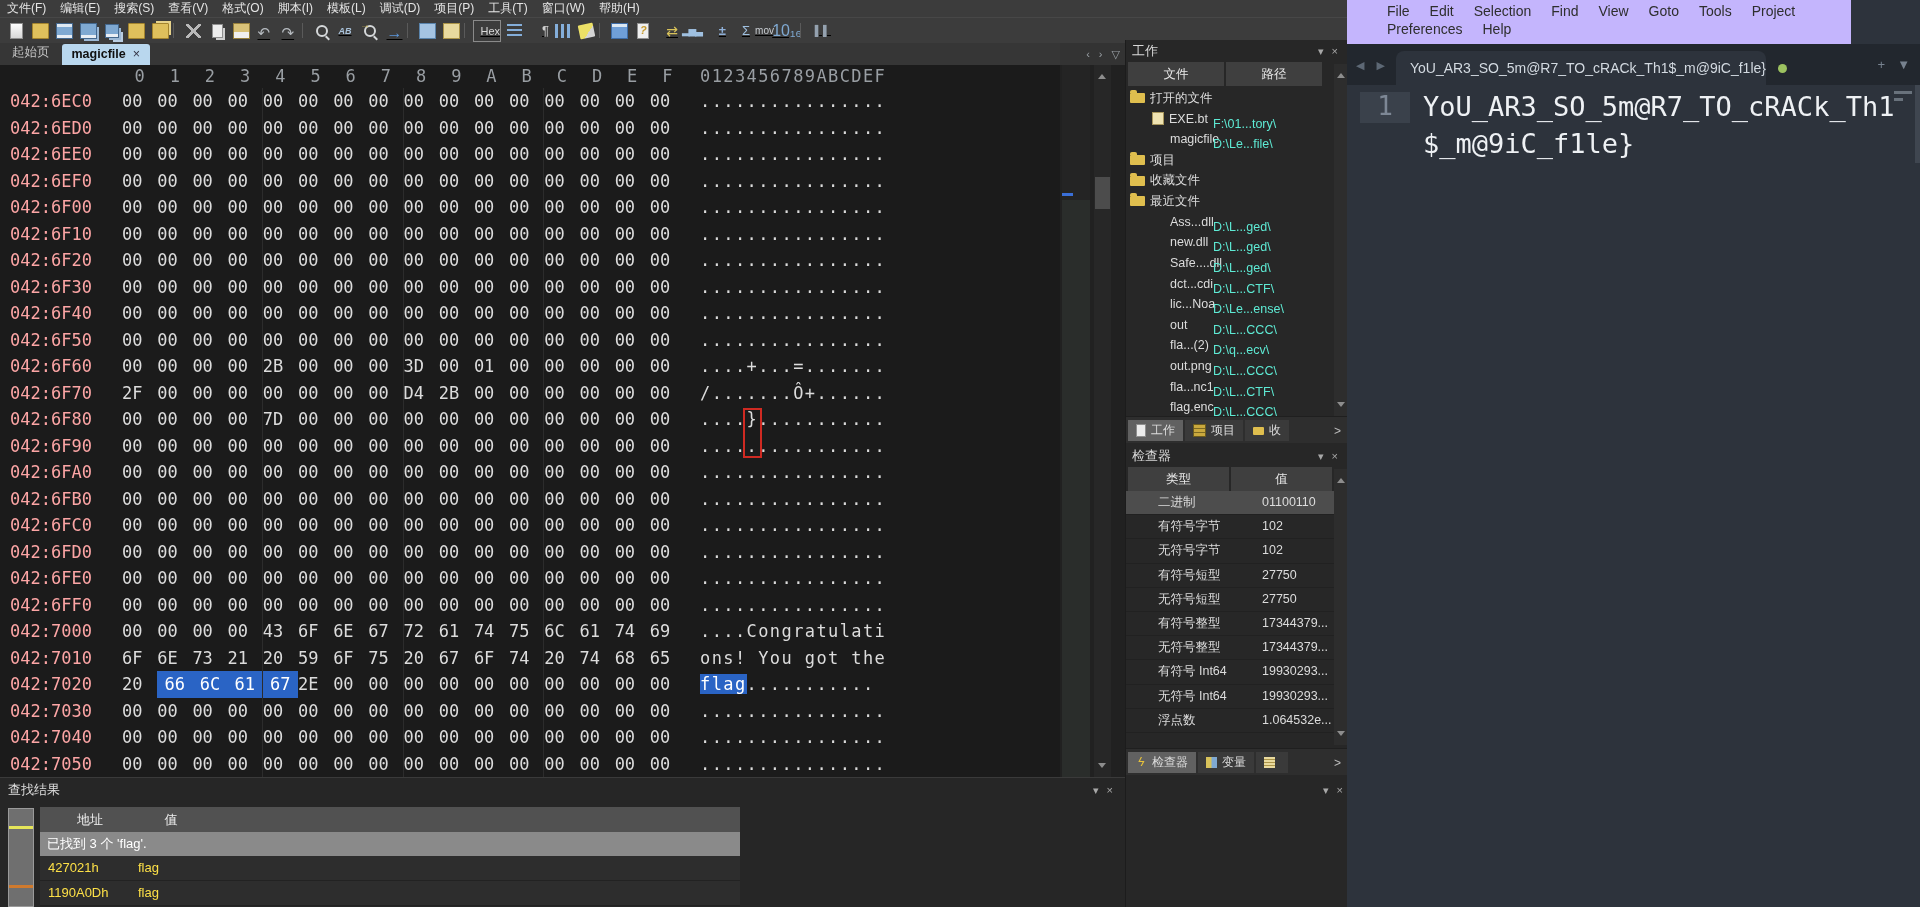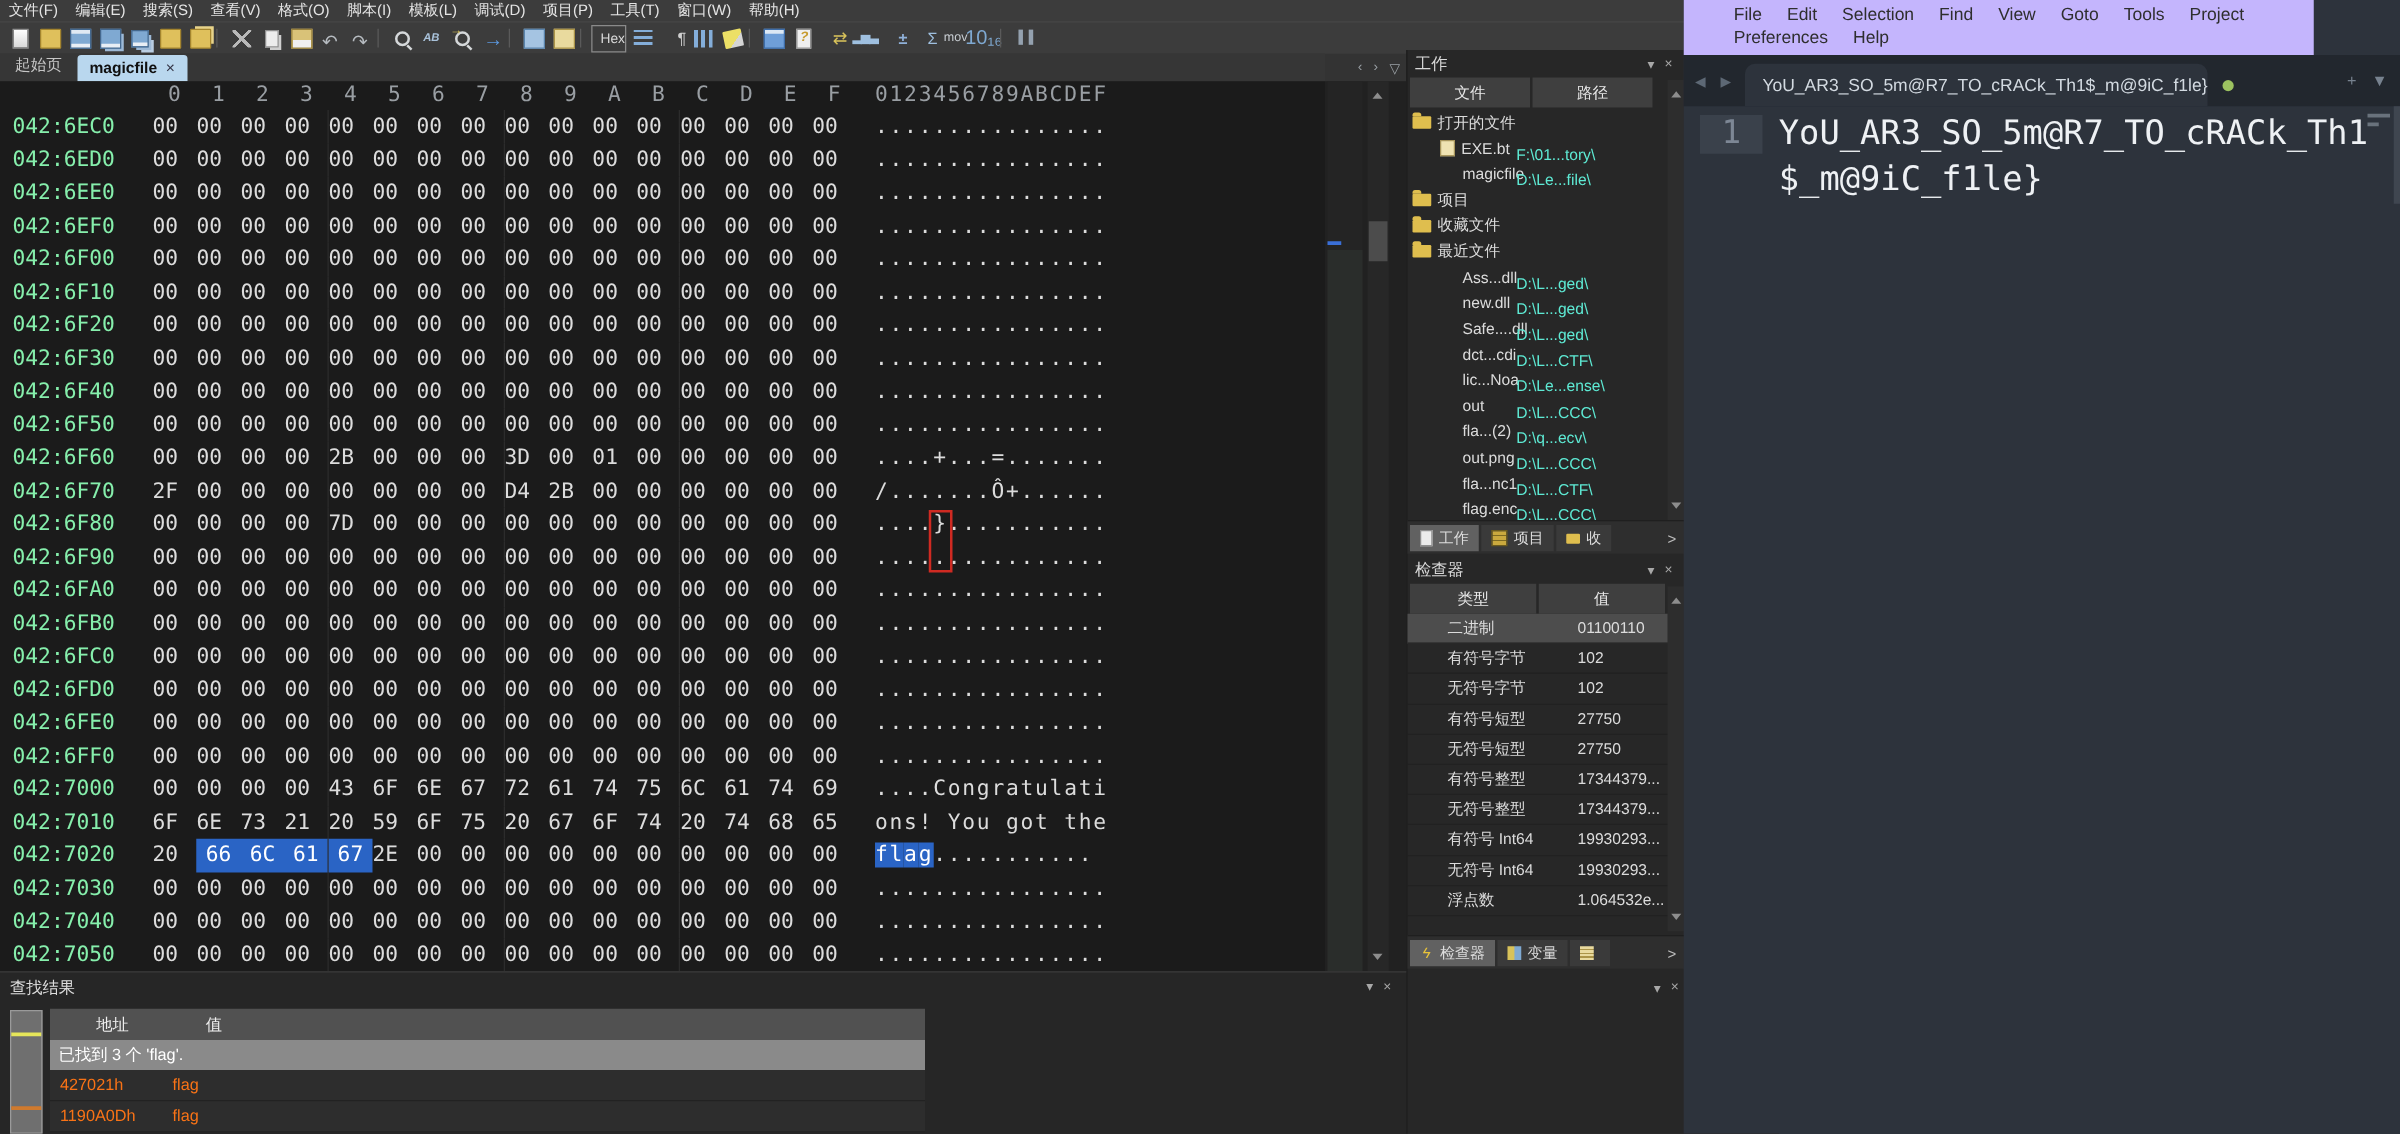--- a/index.html
+++ b/index.html
@@ -5,21 +5,21 @@
   html,body{margin:0;padding:0;background:#2d2d2d;width:1920px;height:907px;overflow:hidden;
     font-family:"Liberation Sans","DejaVu Sans",sans-serif;-webkit-font-smoothing:antialiased;}
   #root{position:relative;width:1920px;height:907px;}
 
   
   #app010{position:absolute;left:0;top:0;width:1347px;height:907px;background:#333;}
   .menubar{position:absolute;left:0;top:0;width:1347px;height:17px;background:#3c3c3c;display:flex;
     align-items:center;font-size:12px;color:#e4e4e4;}
   .menubar span{padding:0 7px;cursor:default;}
   .toolbar{position:absolute;left:0;top:17px;width:1347px;height:26px;background:#3c3c3c;
-    border-top:1px solid #474747;display:flex;align-items:center;padding-left:4px;box-sizing:border-box;}
+    border-top:1px solid #474747;display:flex;align-items:center;padding-left:4px;box-sizing:border-box;text-decoration:underline;}
   .tbi{position:relative;width:22px;height:20px;display:flex;align-items:center;justify-content:center;
     margin:0 1px;color:#c9ced3;font-size:11px;}
   .tbi .g{display:block;width:15px;height:14px;}
   .tbi b{font-weight:normal;white-space:nowrap;}
   .tbi.tsep{width:7px;}
   .tbi.tsep::before{content:"";width:1px;height:15px;background:#5a5a5a;display:block;}
   .i-new-file .g{background:linear-gradient(#fdfdfd,#d8d8d8);border:1px solid #8f8f8f;width:11px;}
   .i-open-folder .g,.i-folder-new .g,.i-folder-copy .g{background:#dfc05c;border:1px solid #a3842e;border-radius:1px;}
   .i-folder-copy .g{box-shadow:3px -3px 0 -1px #e7d38a;}
   .i-save .g,.i-save-as .g,.i-save-all .g{background:#7fa9d2;border:1px solid #44688e;box-shadow:inset 0 -5px 0 -2px #e8eef5,inset 0 5px 0 -2px #dfe9f3;}
@@ -61,21 +61,21 @@
     border-radius:3px 3px 0 0;display:flex;gap:7px;align-items:center;}
   .tab-file .x{font-weight:normal;color:#334;}
   .navarrows{position:absolute;left:1062px;top:44px;width:62px;height:20px;display:flex;gap:9px;
     align-items:center;justify-content:flex-end;color:#9aa0a5;font-size:11px;padding-right:4px;box-sizing:border-box;}
 
   
   .hexpane{position:absolute;left:0;top:65px;width:1060px;height:712px;background:#1b1b1b;
     font-family:"DejaVu Sans Mono",monospace;font-size:17px;color:#dcdcdc;overflow:hidden;}
   .hexhead{position:relative;height:23px;line-height:23px;color:#999ea3;white-space:nowrap;text-align:center;}
   .hexrow{position:relative;height:26.5px;line-height:26.5px;white-space:nowrap;}
-  .addr{position:absolute;left:10px;color:#86efac;}
+  .addr{position:absolute;left:10px;color:#fca5a5;}
   .bytes{position:absolute;left:122px;top:0;}
   .byte{display:inline-block;width:35.2px;box-sizing:border-box;}
   .hexrow .byte:nth-child(4n):not(:last-child){border-right:1px solid #2c2c2c;}
   .byte.hl{background:#2a64c5;color:#fff;text-align:center;}
   .ascii{position:absolute;left:700px;top:0;letter-spacing:1.4px;}
   .ascii span.hl{background:#2a64c5;color:#fff;}
   .ascii span.redbox{position:relative;}
   .ascii span.redbox::after{content:"";position:absolute;left:-4px;top:-1px;width:15px;height:46px;
     border:2px solid #cf2a22;}
 
@@ -136,21 +136,21 @@
   .ftitle .sp{flex:1;}
   .fgutter{position:absolute;left:8px;top:30px;width:26px;height:99px;background:#6f6f6f;
     border:1px solid #9a9a9a;box-sizing:border-box;}
   .fgutter .yline{position:absolute;left:0;right:0;top:17px;height:3px;background:#e6e65a;}
   .fgutter .oline{position:absolute;left:0;right:0;top:76px;height:3px;background:#cf7a2e;}
   .ftable{position:absolute;left:40px;top:29px;width:700px;}
   .fhead{height:25px;background:#515151;display:flex;color:#efefef;line-height:25px;}
   .fh-addr{width:100px;text-align:center;}
   .fh-val{width:62px;text-align:center;}
   .fsummary{height:24px;line-height:24px;background:#8a8a8a;color:#fff;padding-left:7px;}
-  .frow{height:24px;line-height:24px;background:#2d2d2d;border-bottom:1px solid #222;color:#f97316;display:flex;}
+  .frow{height:24px;line-height:24px;background:#2d2d2d;border-bottom:1px solid #222;color:#fde047;display:flex;}
   .faddr{padding-left:8px;width:90px;}
 
   
   #sublime{position:absolute;left:1347px;top:0;width:573px;height:907px;background:#2d333c;}
   .smenu{width:504px;height:44px;background:#c4b5fd;display:flex;flex-wrap:wrap;align-content:flex-start;
     padding-top:2px;font-size:14px;color:#2e2e2e;box-sizing:border-box;padding-left:30px;}
   .smenu span{padding:1px 10px;}
   .stabbar{position:absolute;left:0;top:44px;width:573px;height:41px;background:#22272e;display:flex;align-items:flex-end;}
   .snav{color:#5d6875;font-size:11px;padding:0 3px;margin:0 0 13px 6px;}
   .stab{margin-left:8px;height:34px;width:342px;background:#2d333c;border-radius:8px 8px 0 0;display:flex;

